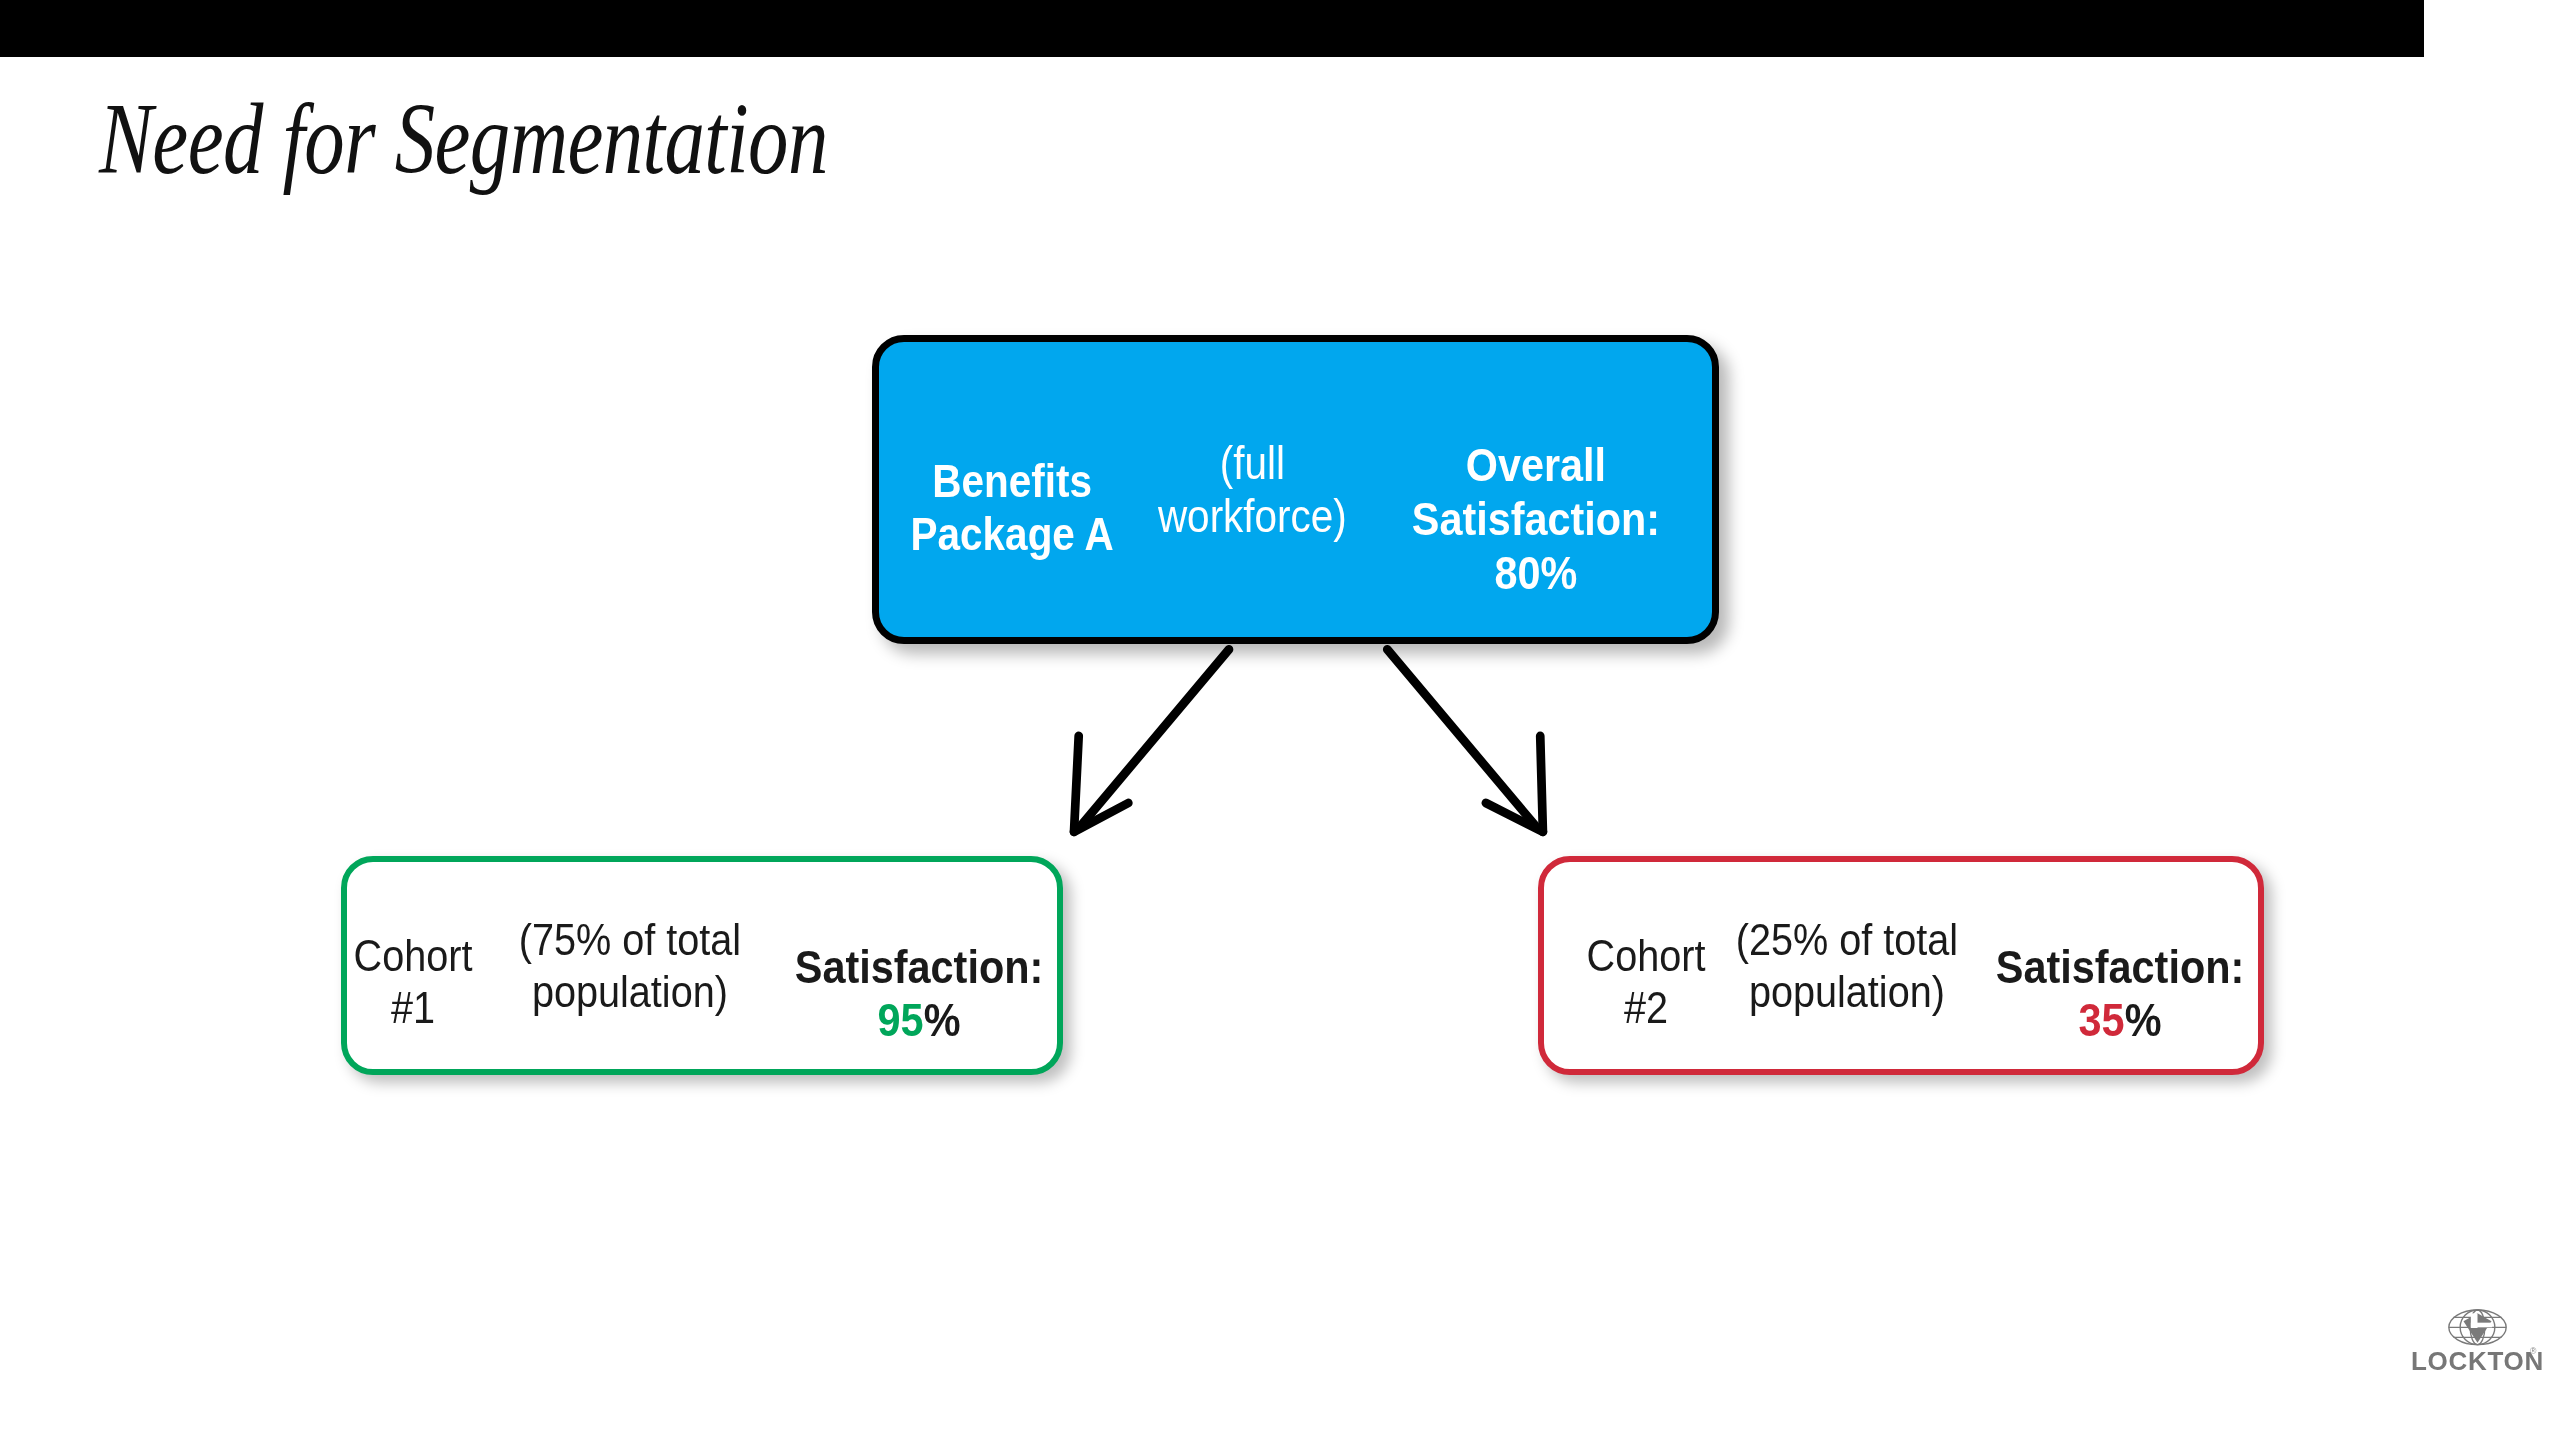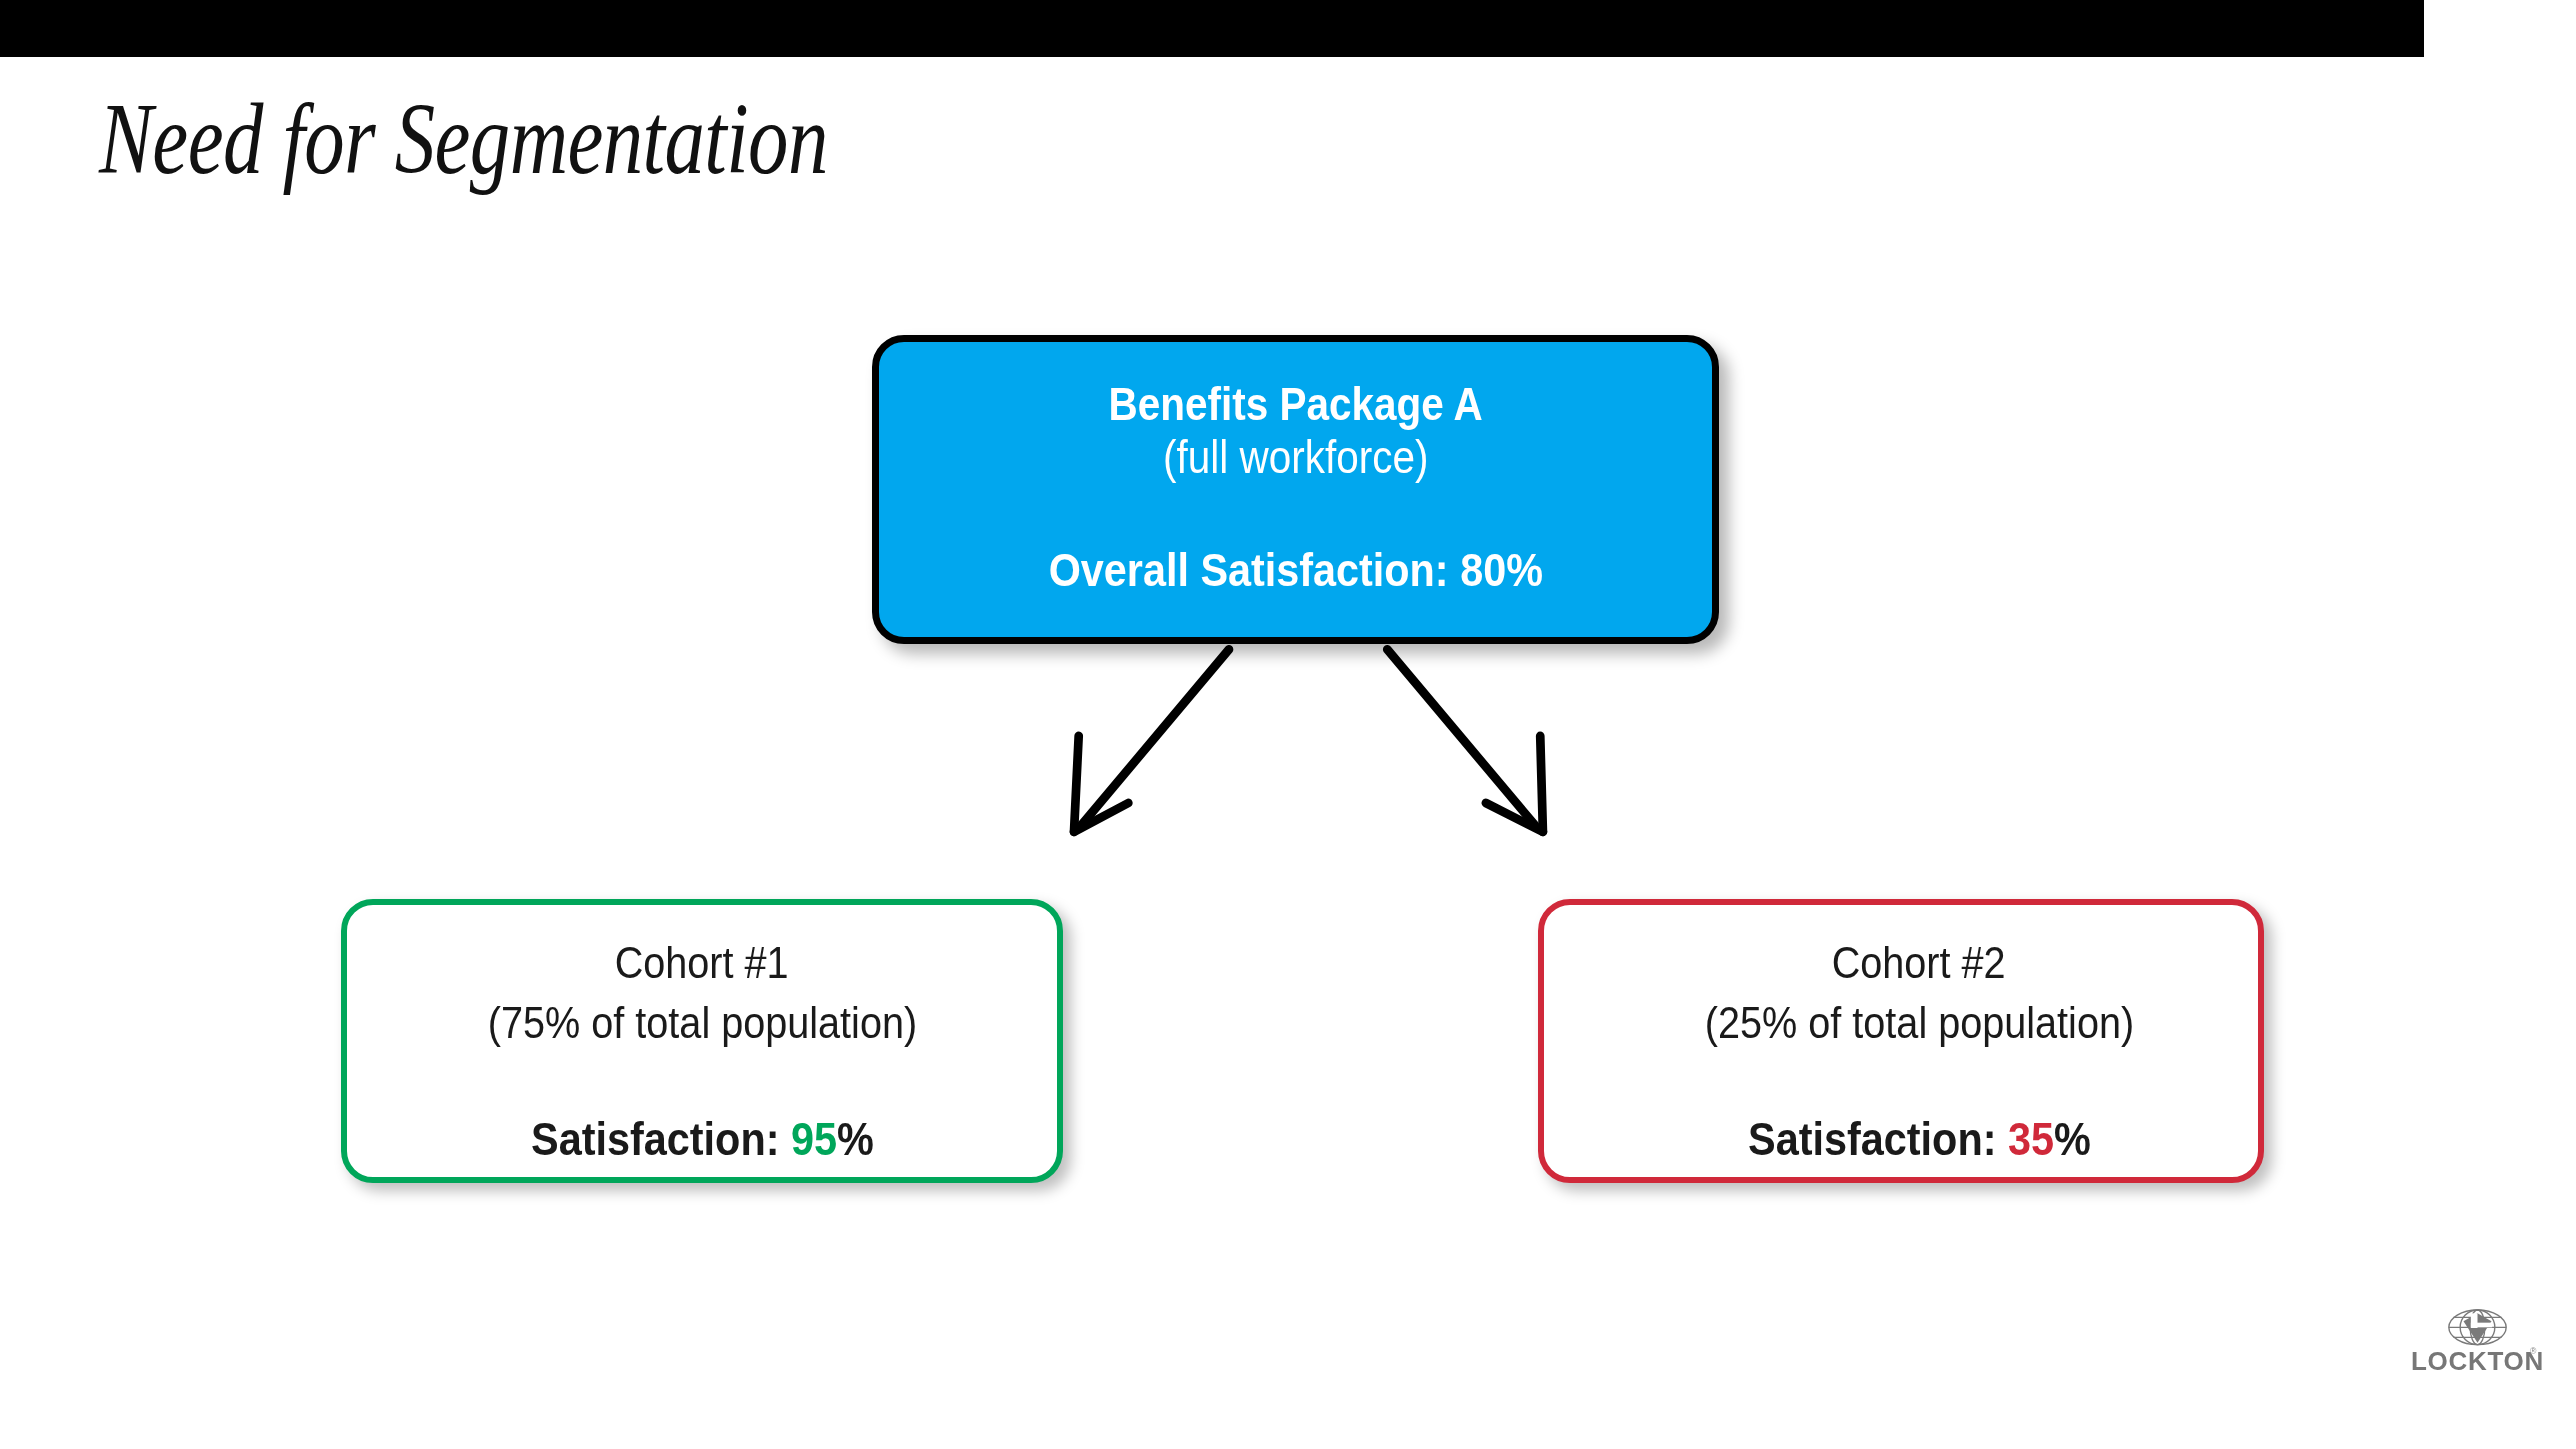--- a/index.html
+++ b/index.html
@@ -42,21 +42,21 @@
     transform-origin: left top;
     white-space: nowrap;
   }
 
   
   .node {
     position: absolute;
     box-sizing: border-box;
     border-radius: 32px;
     display: flex;
-    flex-direction: column;
+    flex-direction: row;
     align-items: center;
     justify-content: flex-start;
     text-align: center;
   }
 
   
   #node-parent {
     left: 872px;
     top: 335px;
     width: 847px;
@@ -82,22 +82,22 @@
   #node-parent .line-metric {
     margin-top: 59px;
     font-size: 47px;
     font-weight: 700;
     line-height: 1.15;
     transform: scaleX(0.88);
   }
 
   
   .cohort {
-    top: 899px;
-    height: 284px;
+    top: 856px;
+    height: 219px;
     background: #ffffff;
     border-width: 6.7px;
     border-style: solid;
     color: #1a1a1a;
     box-shadow: 7.4px 7.4px 13.4px rgba(0,0,0,0.25);
     gap: 8px;
   }
   #node-cohort-1 {
     left: 341px;
     width: 722px;

